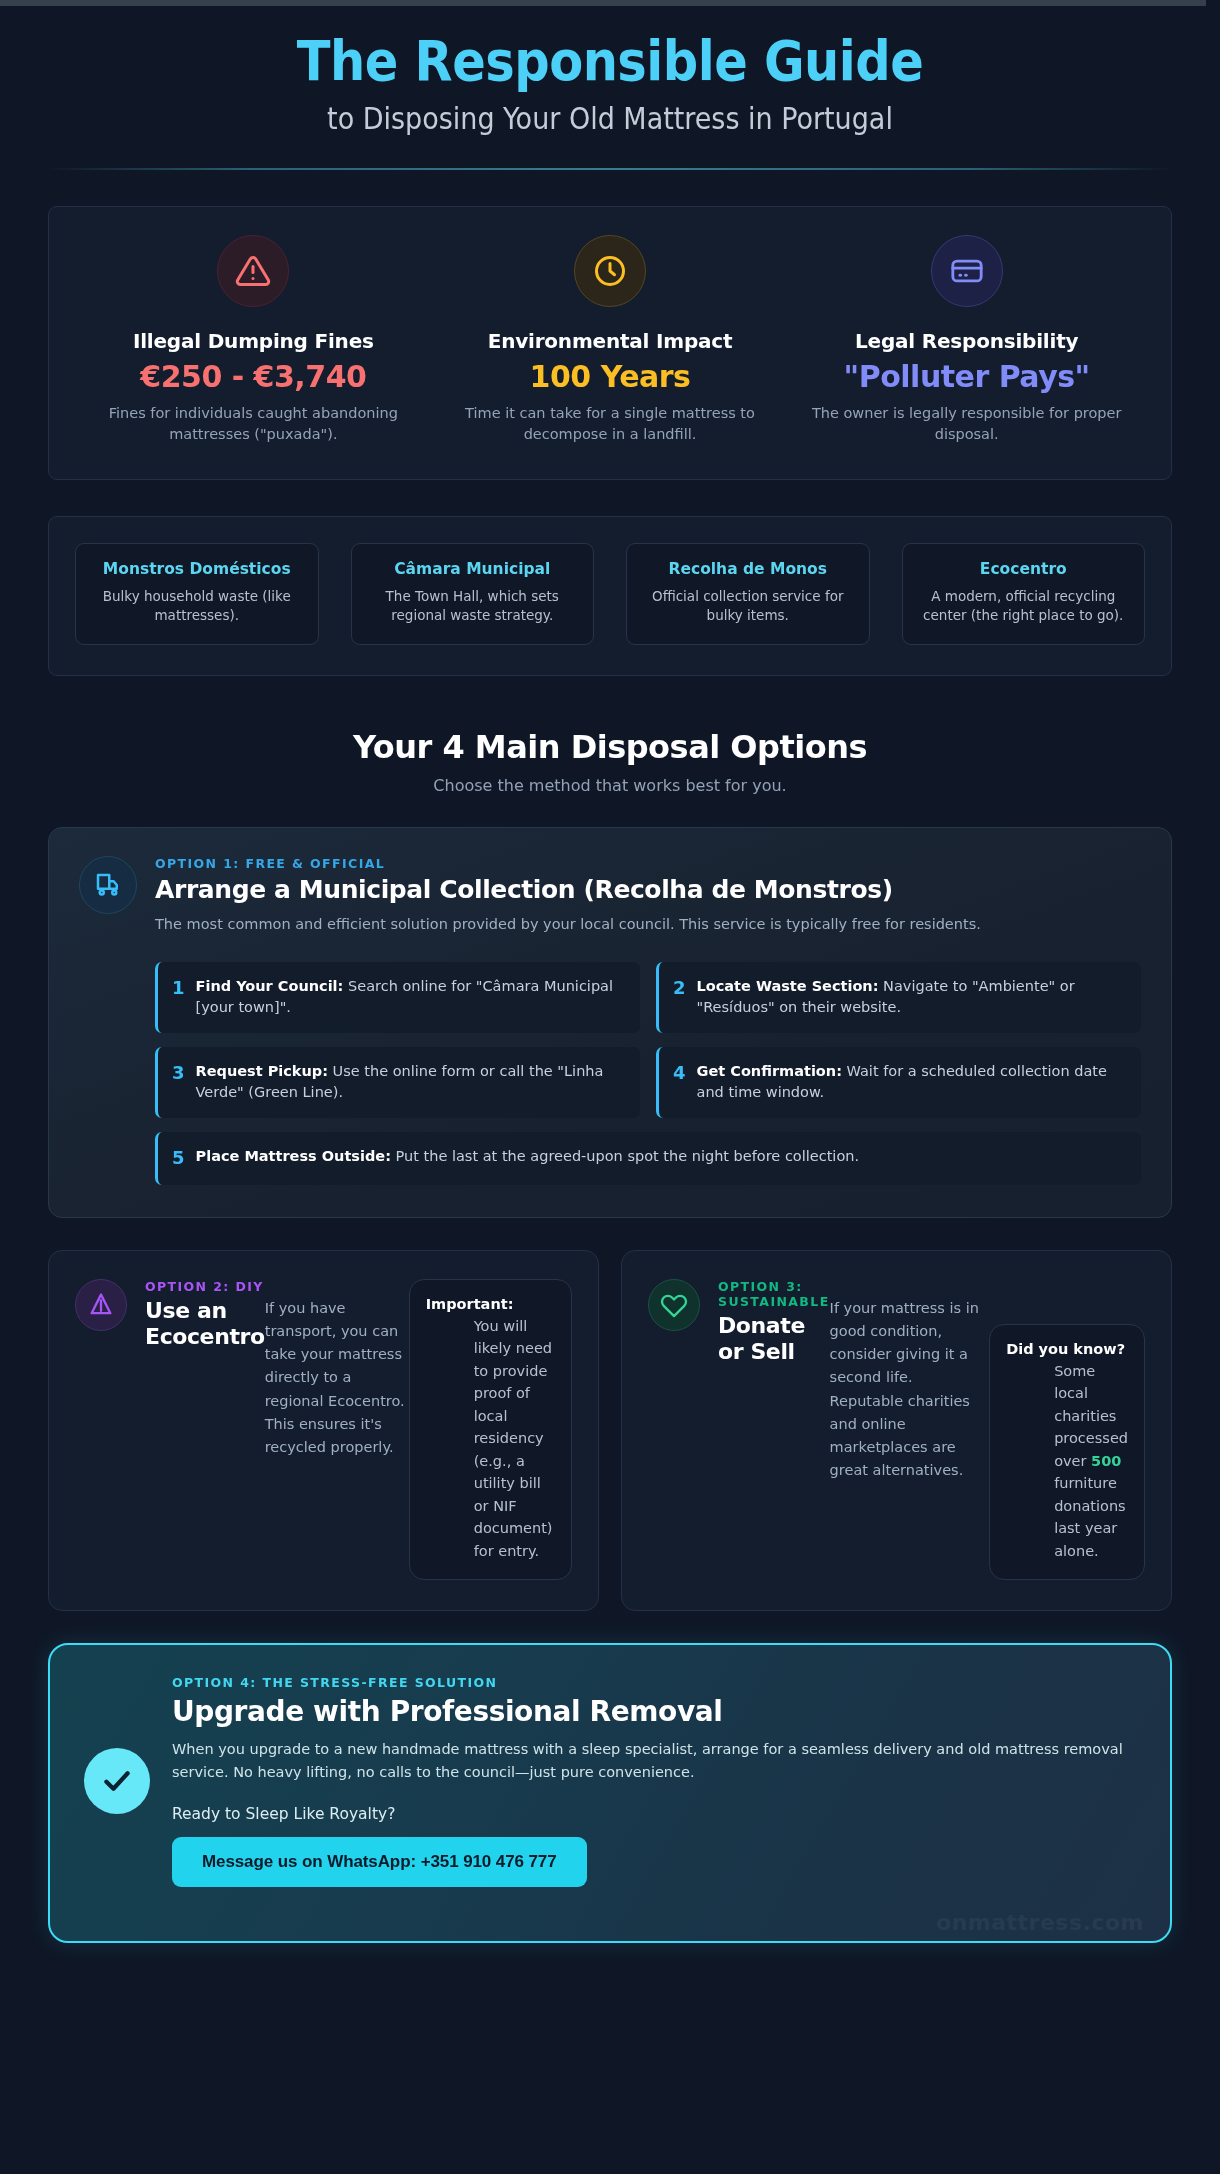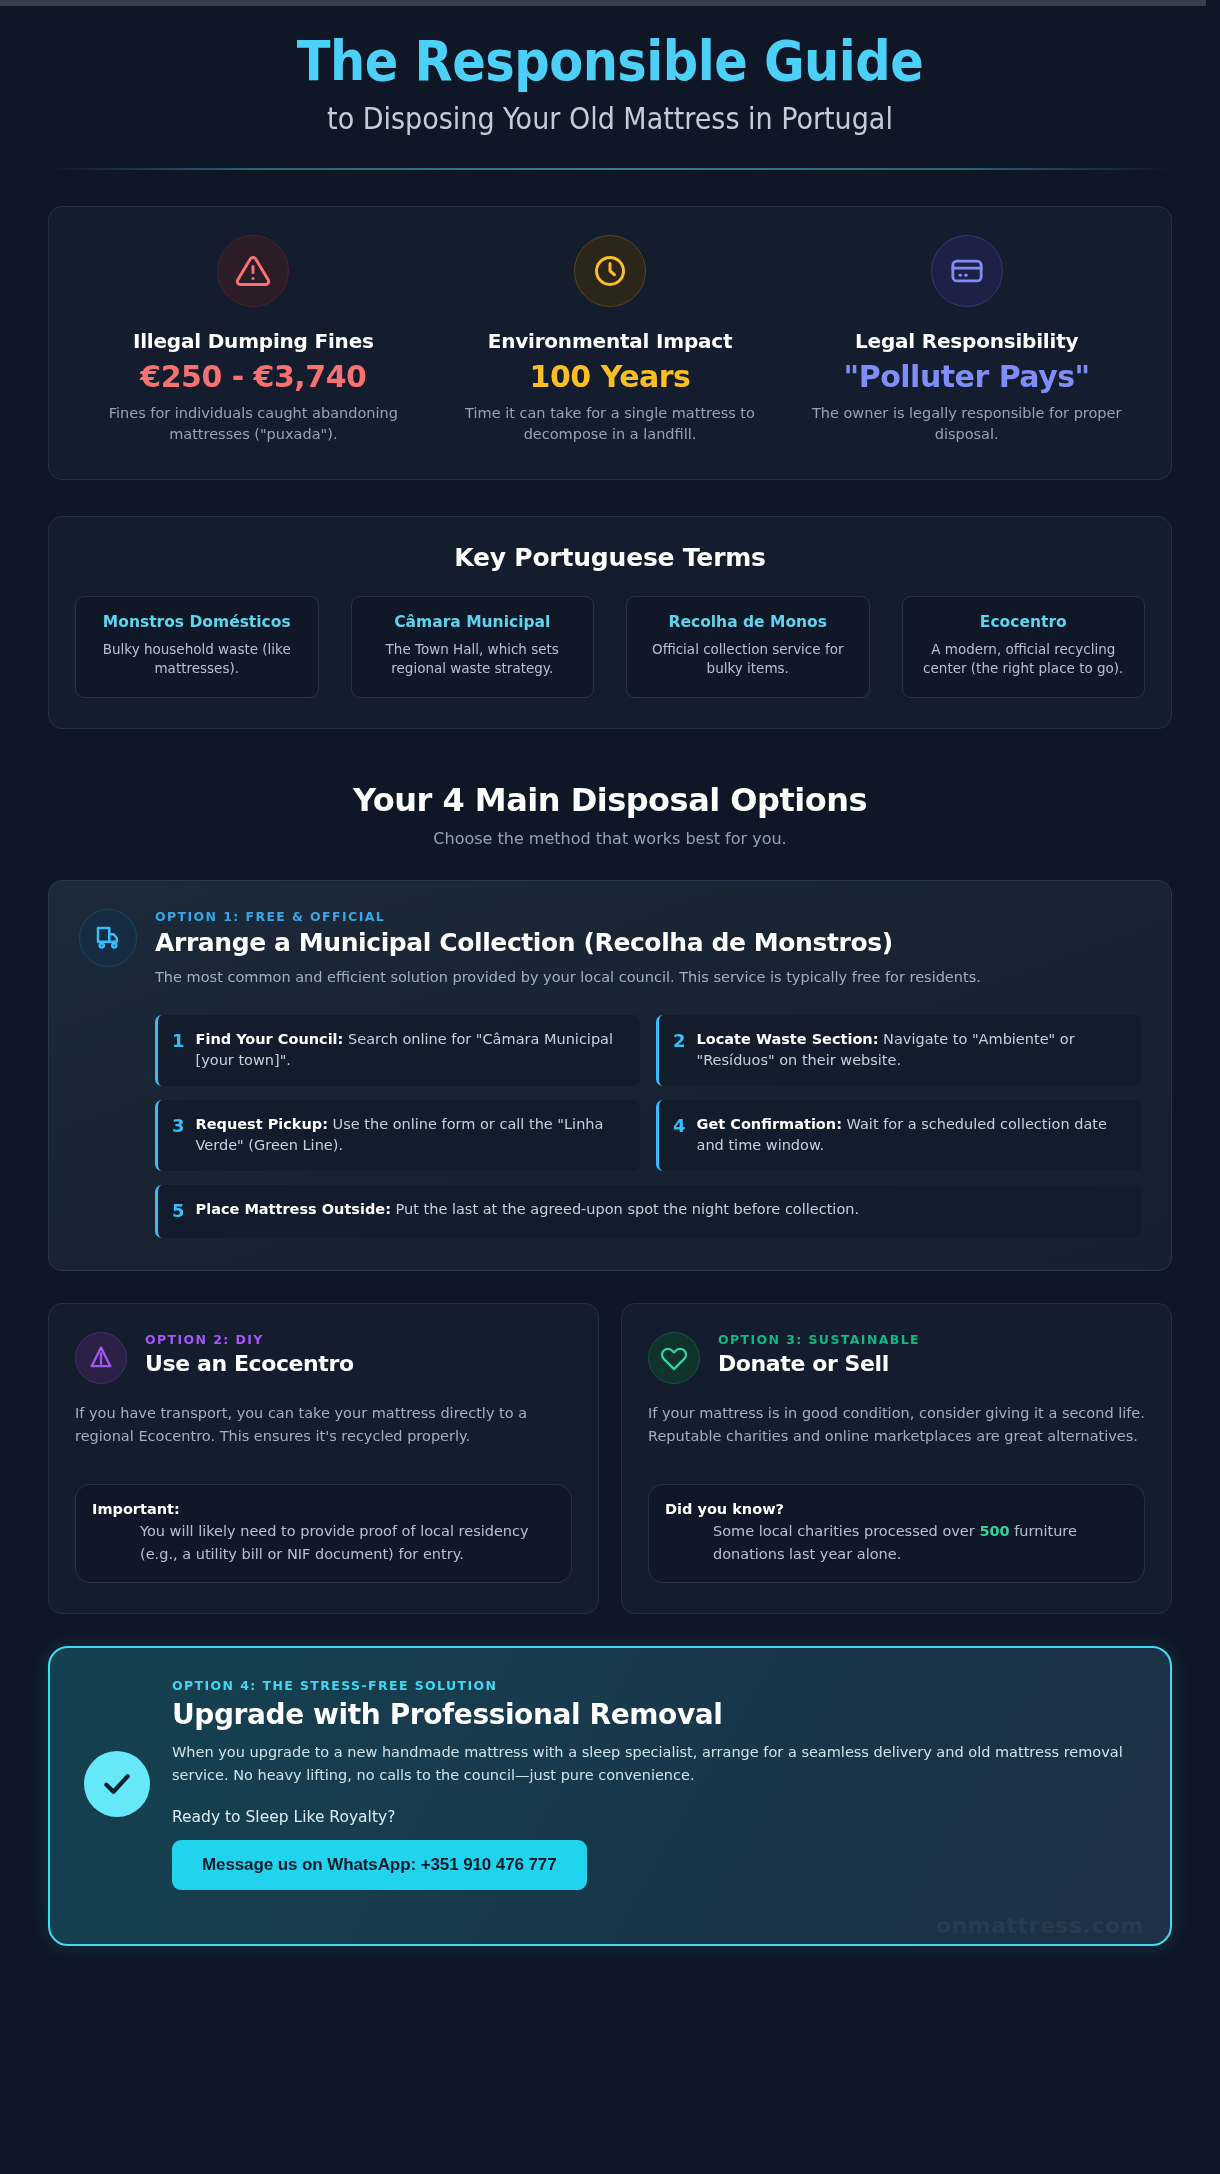--- a/index.html
+++ b/index.html
@@ -48,21 +48,21 @@
     height: 2px;
     background: linear-gradient(90deg, rgba(77,208,247,0) 0%, #2f6f85 18%, #3e8fa8 50%, #2f6f85 82%, rgba(77,208,247,0) 100%);
     opacity: .85;
   }
 
   
   .panel {
     margin-top: 36px;
     background: #141d2e;
     border: 1px solid #243047;
-    border-radius: 14px;
+    border-radius: 9px;
   }
 
   
   .stats-panel { padding: 28px 26px 34px 26px; }
   .stats-row { display: flex; }
   .stat { flex: 1; text-align: center; padding: 0 14px; }
   .stat-icon {
     width: 72px; height: 72px;
     border-radius: 50%;
     margin: 0 auto 22px auto;
@@ -169,21 +169,21 @@
   .step-text b { color: #ffffff; font-weight: 700; }
 
   
   .two-col { display: flex; gap: 22px; margin-top: 32px; }
   .opt-card {
     flex: 1;
     background: #141d2e;
     border: 1px solid #243047;
     border-radius: 14px;
     padding: 28px 26px 30px 26px;
-    display: flex; flex-direction: column; justify-content: space-between;
+    display: flex; flex-direction: row; justify-content: space-between;
   }
   .opt-card .opt-badge { width: 52px; height: 52px; flex: 0 0 52px; }
   .opt-card .opt-title { font-size: 22px; }
   .opt-body {
     font-size: 14.5px; color: #9fb0c2; line-height: 1.6; margin-top: 18px;
   }
   .note-box {
     margin-top: auto;
     background: #101827;
     border: 1px solid #273448;
@@ -301,21 +301,20 @@
           </div>
           <div class="stat-title">Legal Responsibility</div>
           <div class="stat-value indigo">"Polluter Pays"</div>
           <div class="stat-desc">The owner is legally responsible for proper disposal.</div>
         </div>
 
       </div>
     </div>
 
     <div class="panel terms-panel">
-      <div class="terms-title">Key Portuguese Terms</div>
       <div class="terms-grid">
         <div class="term-card">
           <div class="term-name">Monstros Domésticos</div>
           <div class="term-def">Bulky household waste (like mattresses).</div>
         </div>
         <div class="term-card">
           <div class="term-name">Câmara Municipal</div>
           <div class="term-def">The Town Hall, which sets regional waste strategy.</div>
         </div>
         <div class="term-card">

